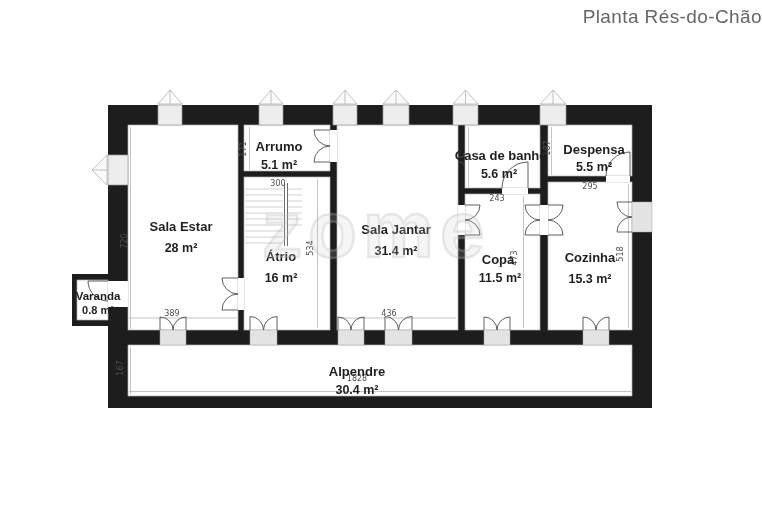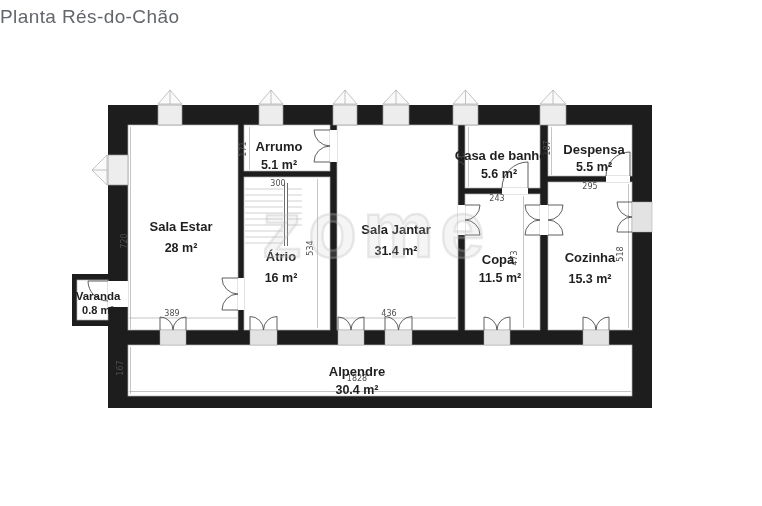--- a/index.html
+++ b/index.html
@@ -1,21 +1,21 @@
 <!DOCTYPE html>
 <html><head>
 <meta charset="utf-8">
 <style>
   html,body { margin:0; padding:0; background:#ffffff; }
   #screen {
     position:relative; width:762px; height:506px; background:#ffffff;
     overflow:hidden; font-family:"Liberation Sans", sans-serif;
   }
   .page-title {
-    position:absolute; left:0; right:0; top:6px; text-align:left;
+    position:absolute; left:0; right:0; top:6px; text-align:right;
     font-size:19px; font-weight:400; color:#63666b; letter-spacing:.4px;
   }
   .watermark {
     position:absolute; left:262px; top:184px;
     font-size:80px; font-weight:700; letter-spacing:6px;
     color:rgba(195,195,195,0.16);
     -webkit-text-stroke:2.5px rgba(185,185,185,0.30);
     pointer-events:none; user-select:none;
   }
   svg { position:absolute; left:0; top:0; }

